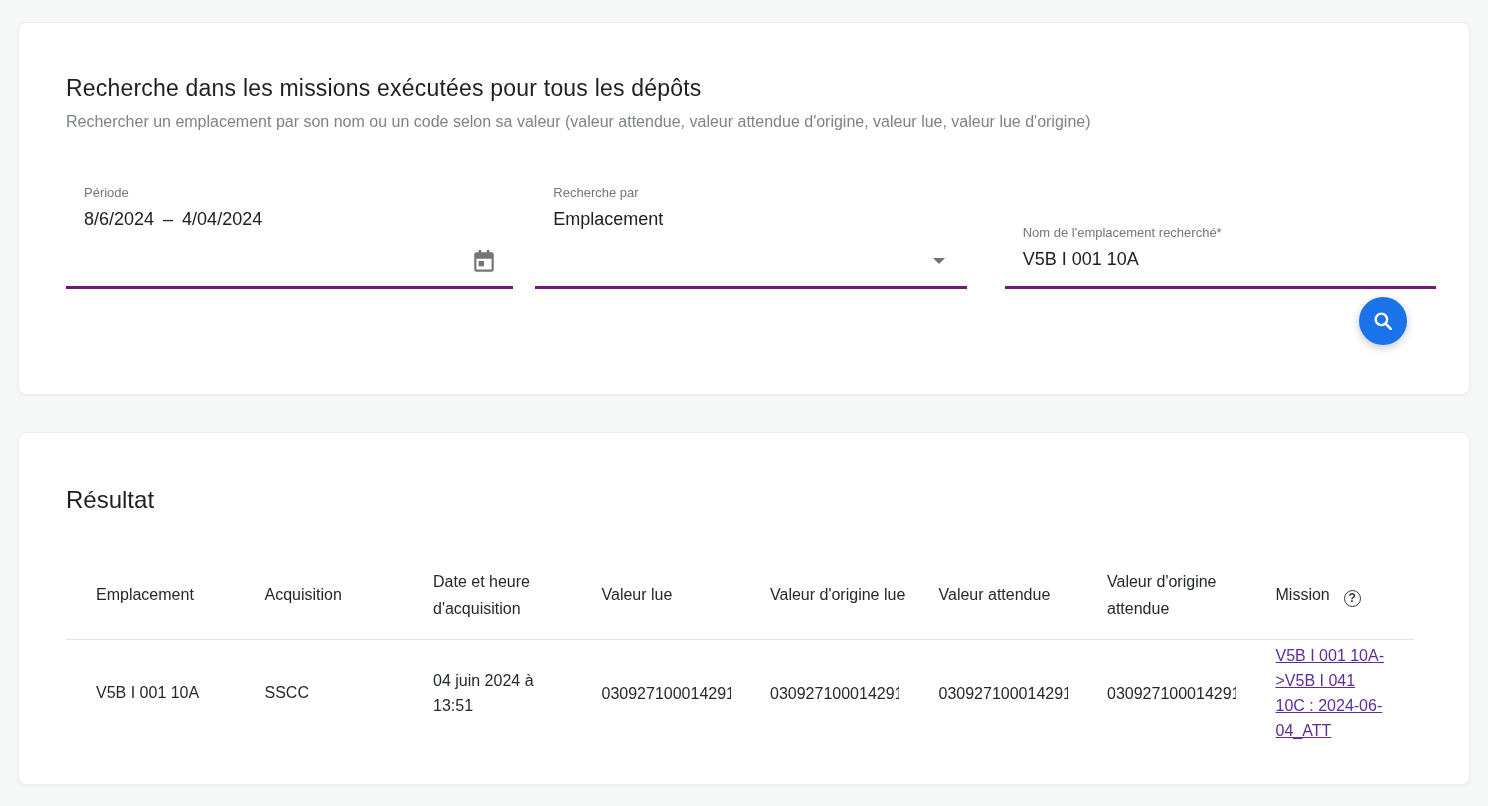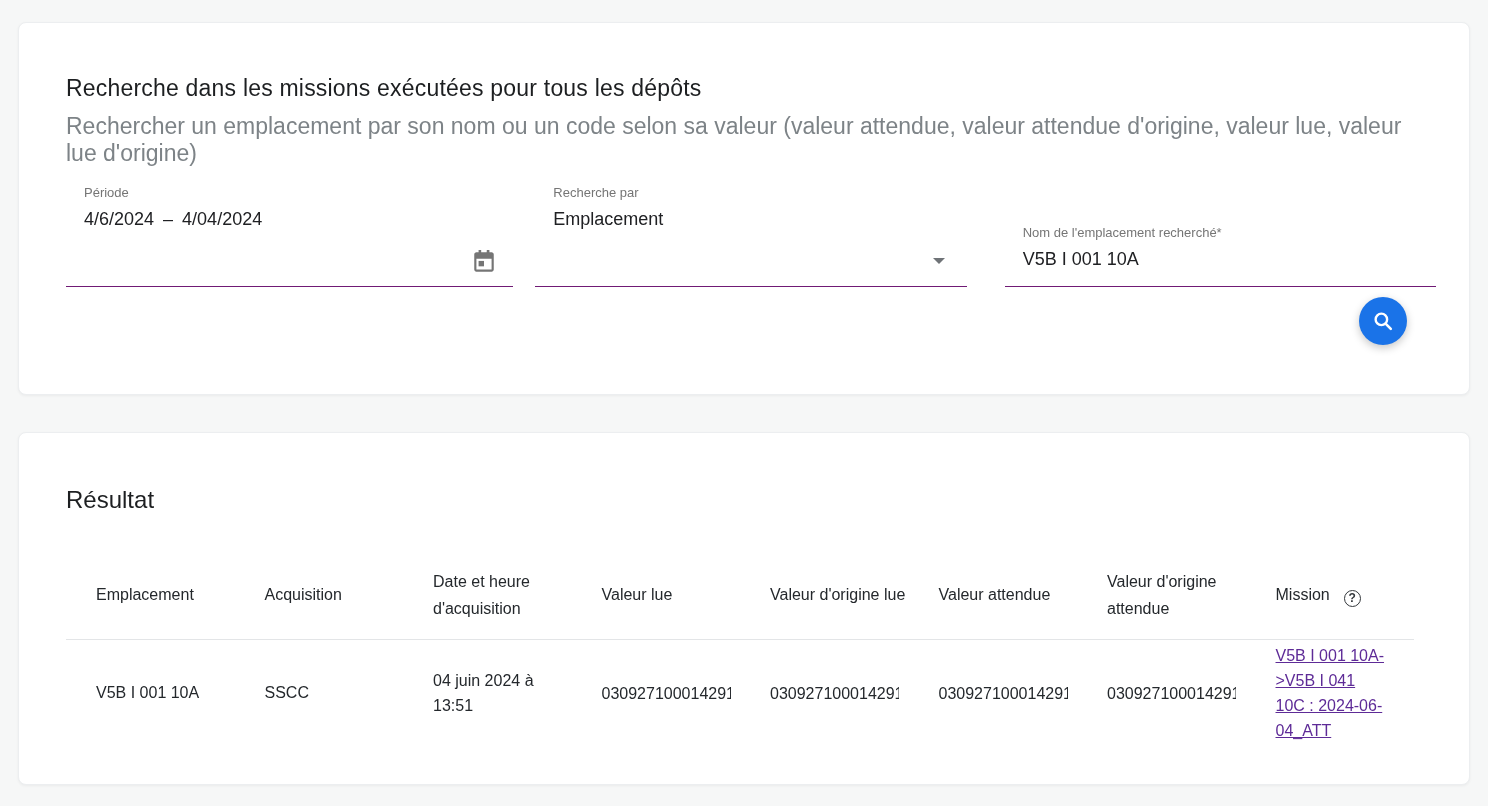--- a/index.html
+++ b/index.html
@@ -26,33 +26,33 @@
   
   .card-title {
     margin: 52px 0 0 47px;
     font-size: 23px;
     font-weight: 400;
     color: #1d1f21;
     letter-spacing: .2px;
   }
   .card-subtitle {
     margin: 11px 47px 0 47px;
-    font-size: 23px;
+    font-size: 16px;
     font-weight: 400;
     color: #7d8387;
   }
   .form-row {
     position: absolute;
     left: 47px; right: 33px;
     top: 156px;
     display: flex;
   }
   .field {
     position: relative;
-    border-bottom: 1px solid #701a75;
+    border-bottom: 3px solid #701a75;
     padding: 6px 0 15px 18px;
   }
   .field-periode   { width: 448px; margin-right: 22px; }
   .field-recherche { width: 432px; margin-right: 38px; }
   .field-nom       { width: 432px; margin-top: 40px; }
   .field-label {
     display: block;
     font-size: 13px;
     color: #757575;
     margin-bottom: 7px;
@@ -165,21 +165,21 @@
 <div class="page">
 
   <section class="card card-search">
     <h1 class="card-title">Recherche dans les missions exécutées pour tous les dépôts</h1>
     <p class="card-subtitle">Rechercher un emplacement par son nom ou un code selon sa valeur (valeur attendue, valeur attendue d'origine, valeur lue, valeur lue d'origine)</p>
 
     <div class="form-row">
 
       <div class="field field-periode">
         <span class="field-label">Période</span>
-        <span class="field-value"><span>4/6/2024</span><span class="date-dash">–</span><span>4/04/2024</span></span>
+        <span class="field-value"><span>8/6/2024</span><span class="date-dash">–</span><span>4/04/2024</span></span>
         <span class="icon-right">
           <svg viewBox="0 0 24 24" width="26" height="26" aria-hidden="true">
             <path fill="#757575" d="M7 1h2.4v3H7zM14.6 1H17v3h-2.6z"></path>
             <path fill="#757575" d="M19 3H5c-1.1 0-2 .9-2 2v14c0 1.1.9 2 2 2h14c1.1 0 2-.9 2-2V5c0-1.1-.9-2-2-2zm0 16H5V9h14v10z"></path>
             <rect x="7" y="11" width="5" height="5" fill="#757575"></rect>
           </svg>
         </span>
       </div>
 
       <div class="field field-recherche">

